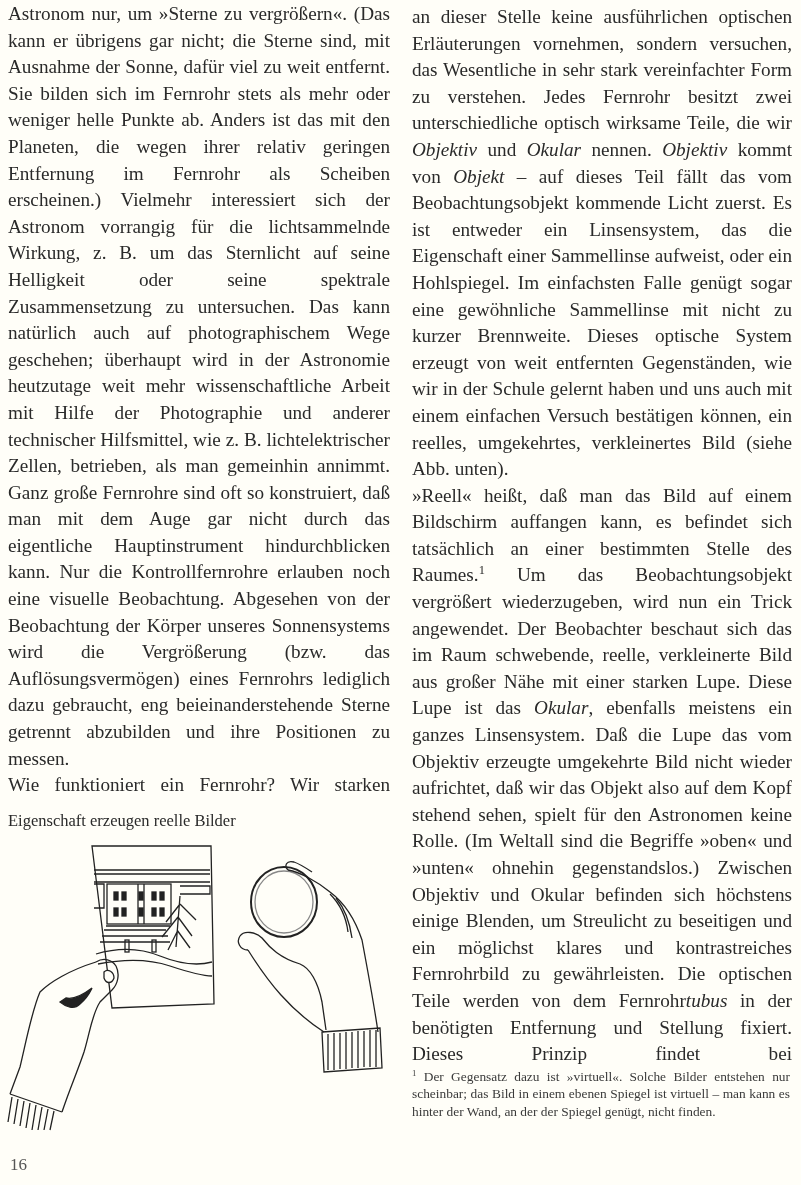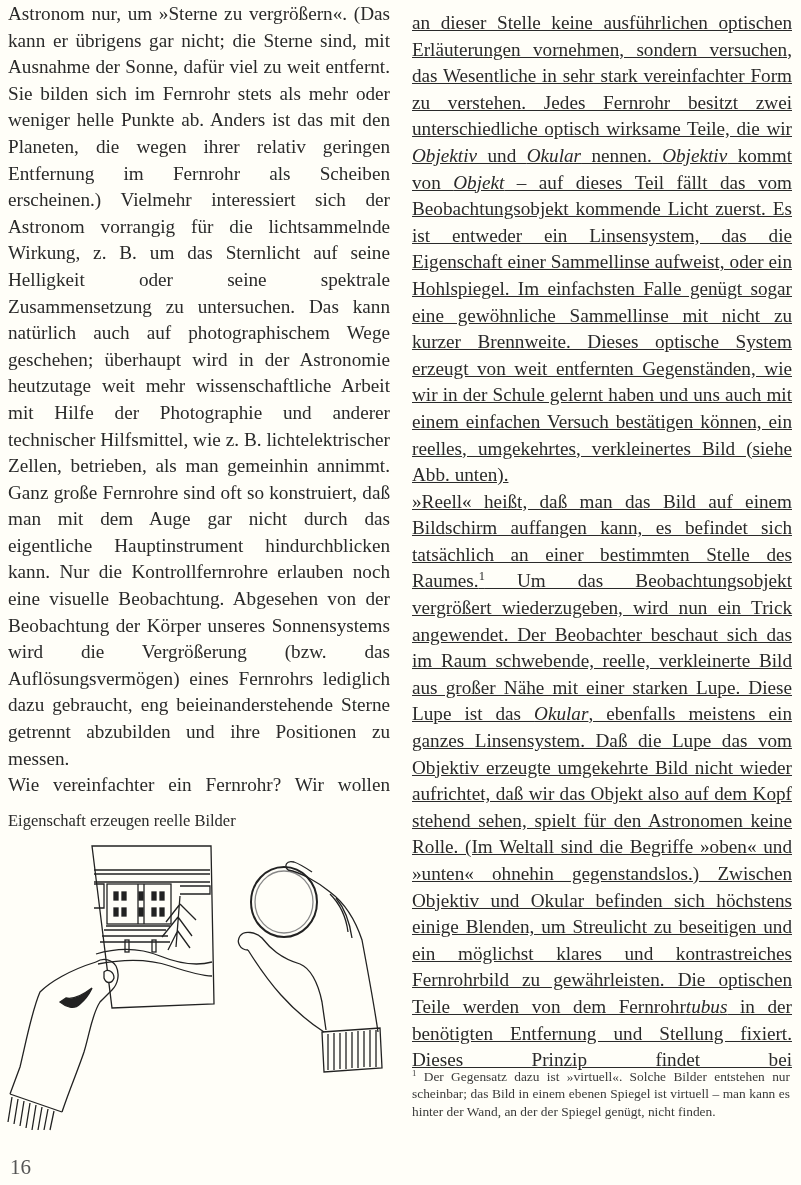--- a/index.html
+++ b/index.html
@@ -11,21 +11,21 @@
       color: #2a2a2a;
     }
     .col {
       position: absolute; top: 0;
       width: 384px;
       font-size: 19.2px;
       line-height: 26.6px;
       text-align: justify;
     }
     #col-left { left: 8px; top: 1px; width: 382px; }
-    #col-right { left: 412px; top: 10px; width: 380px; text-decoration: underline; }
+    #col-right { left: 412px; top: 4px; width: 380px; }
     .col p { margin: 0; }
     .col p.cont { text-align: justify; text-align-last: justify; }
     .col p.last { text-align-last: left; }
     em { font-style: italic; }
     .caption {
       position: absolute; left: 8px; top: 810px;
       font-size: 16.5px; line-height: 22px;
     }
     .figure {
       position: absolute; left: 0; top: 832px;
@@ -33,30 +33,30 @@
     }
     .footnote {
       position: absolute; left: 412px; top: 1068px; width: 378px;
       font-size: 13.4px; line-height: 17.4px;
       text-align: justify; text-align-last: left;
       color: #3a3a3a;
     }
     .footnote sup, .col sup { font-size: 0.65em; vertical-align: super; line-height: 0; }
     .page-number {
       position: absolute; left: 10px; top: 1155px;
-      font-size: 21px;
+      font-size: 17px;
       color: #555;
     }
   </style>
 </head>
 <body>
 
 <div id="col-left" class="col">
   <p class="cont" style="text-align-last:left">Astronom nur, um »Sterne zu vergrößern«. (Das kann er übrigens gar nicht; die Sterne sind, mit Ausnahme der Sonne, dafür viel zu weit entfernt. Sie bilden sich im Fernrohr stets als mehr oder weniger helle Punkte ab. Anders ist das mit den Planeten, die wegen ihrer relativ geringen Entfernung im Fernrohr als Scheiben erscheinen.) Vielmehr interessiert sich der Astronom vorrangig für die lichtsammelnde Wirkung, z. B. um das Sternlicht auf seine Helligkeit oder seine spektrale Zusammensetzung zu untersuchen. Das kann natürlich auch auf photographischem Wege geschehen; überhaupt wird in der Astronomie heutzutage weit mehr wissenschaftliche Arbeit mit Hilfe der Photographie und anderer technischer Hilfsmittel, wie z. B. lichtelektrischer Zellen, betrieben, als man gemeinhin annimmt. Ganz große Fernrohre sind oft so konstruiert, daß man mit dem Auge gar nicht durch das eigentliche Hauptinstrument hindurchblicken kann. Nur die Kontrollfernrohre erlauben noch eine visuelle Beobachtung. Abgesehen von der Beobachtung der Körper unseres Sonnensystems wird die Vergrößerung (bzw. das Auflösungsvermögen) eines Fernrohrs lediglich dazu gebraucht, eng beieinanderstehende Sterne getrennt abzubilden und ihre Positionen zu messen.</p>
-  <p class="cont">Wie vereinfachter ein Fernrohr? Wir wollen</p>
+  <p class="cont">Wie funktioniert ein Fernrohr? Wir starken</p>
 </div>
 
 <div class="caption">Eigenschaft erzeugen reelle Bilder</div>
 
 <div class="figure">
   <svg width="400" height="300" viewBox="0 0 400 300">
     <g fill="none" stroke="#222" stroke-width="1.3">
 
       <g>
         <polygon points="92,14 211,14 214,172 112,176" fill="#fffef8"></polygon>

